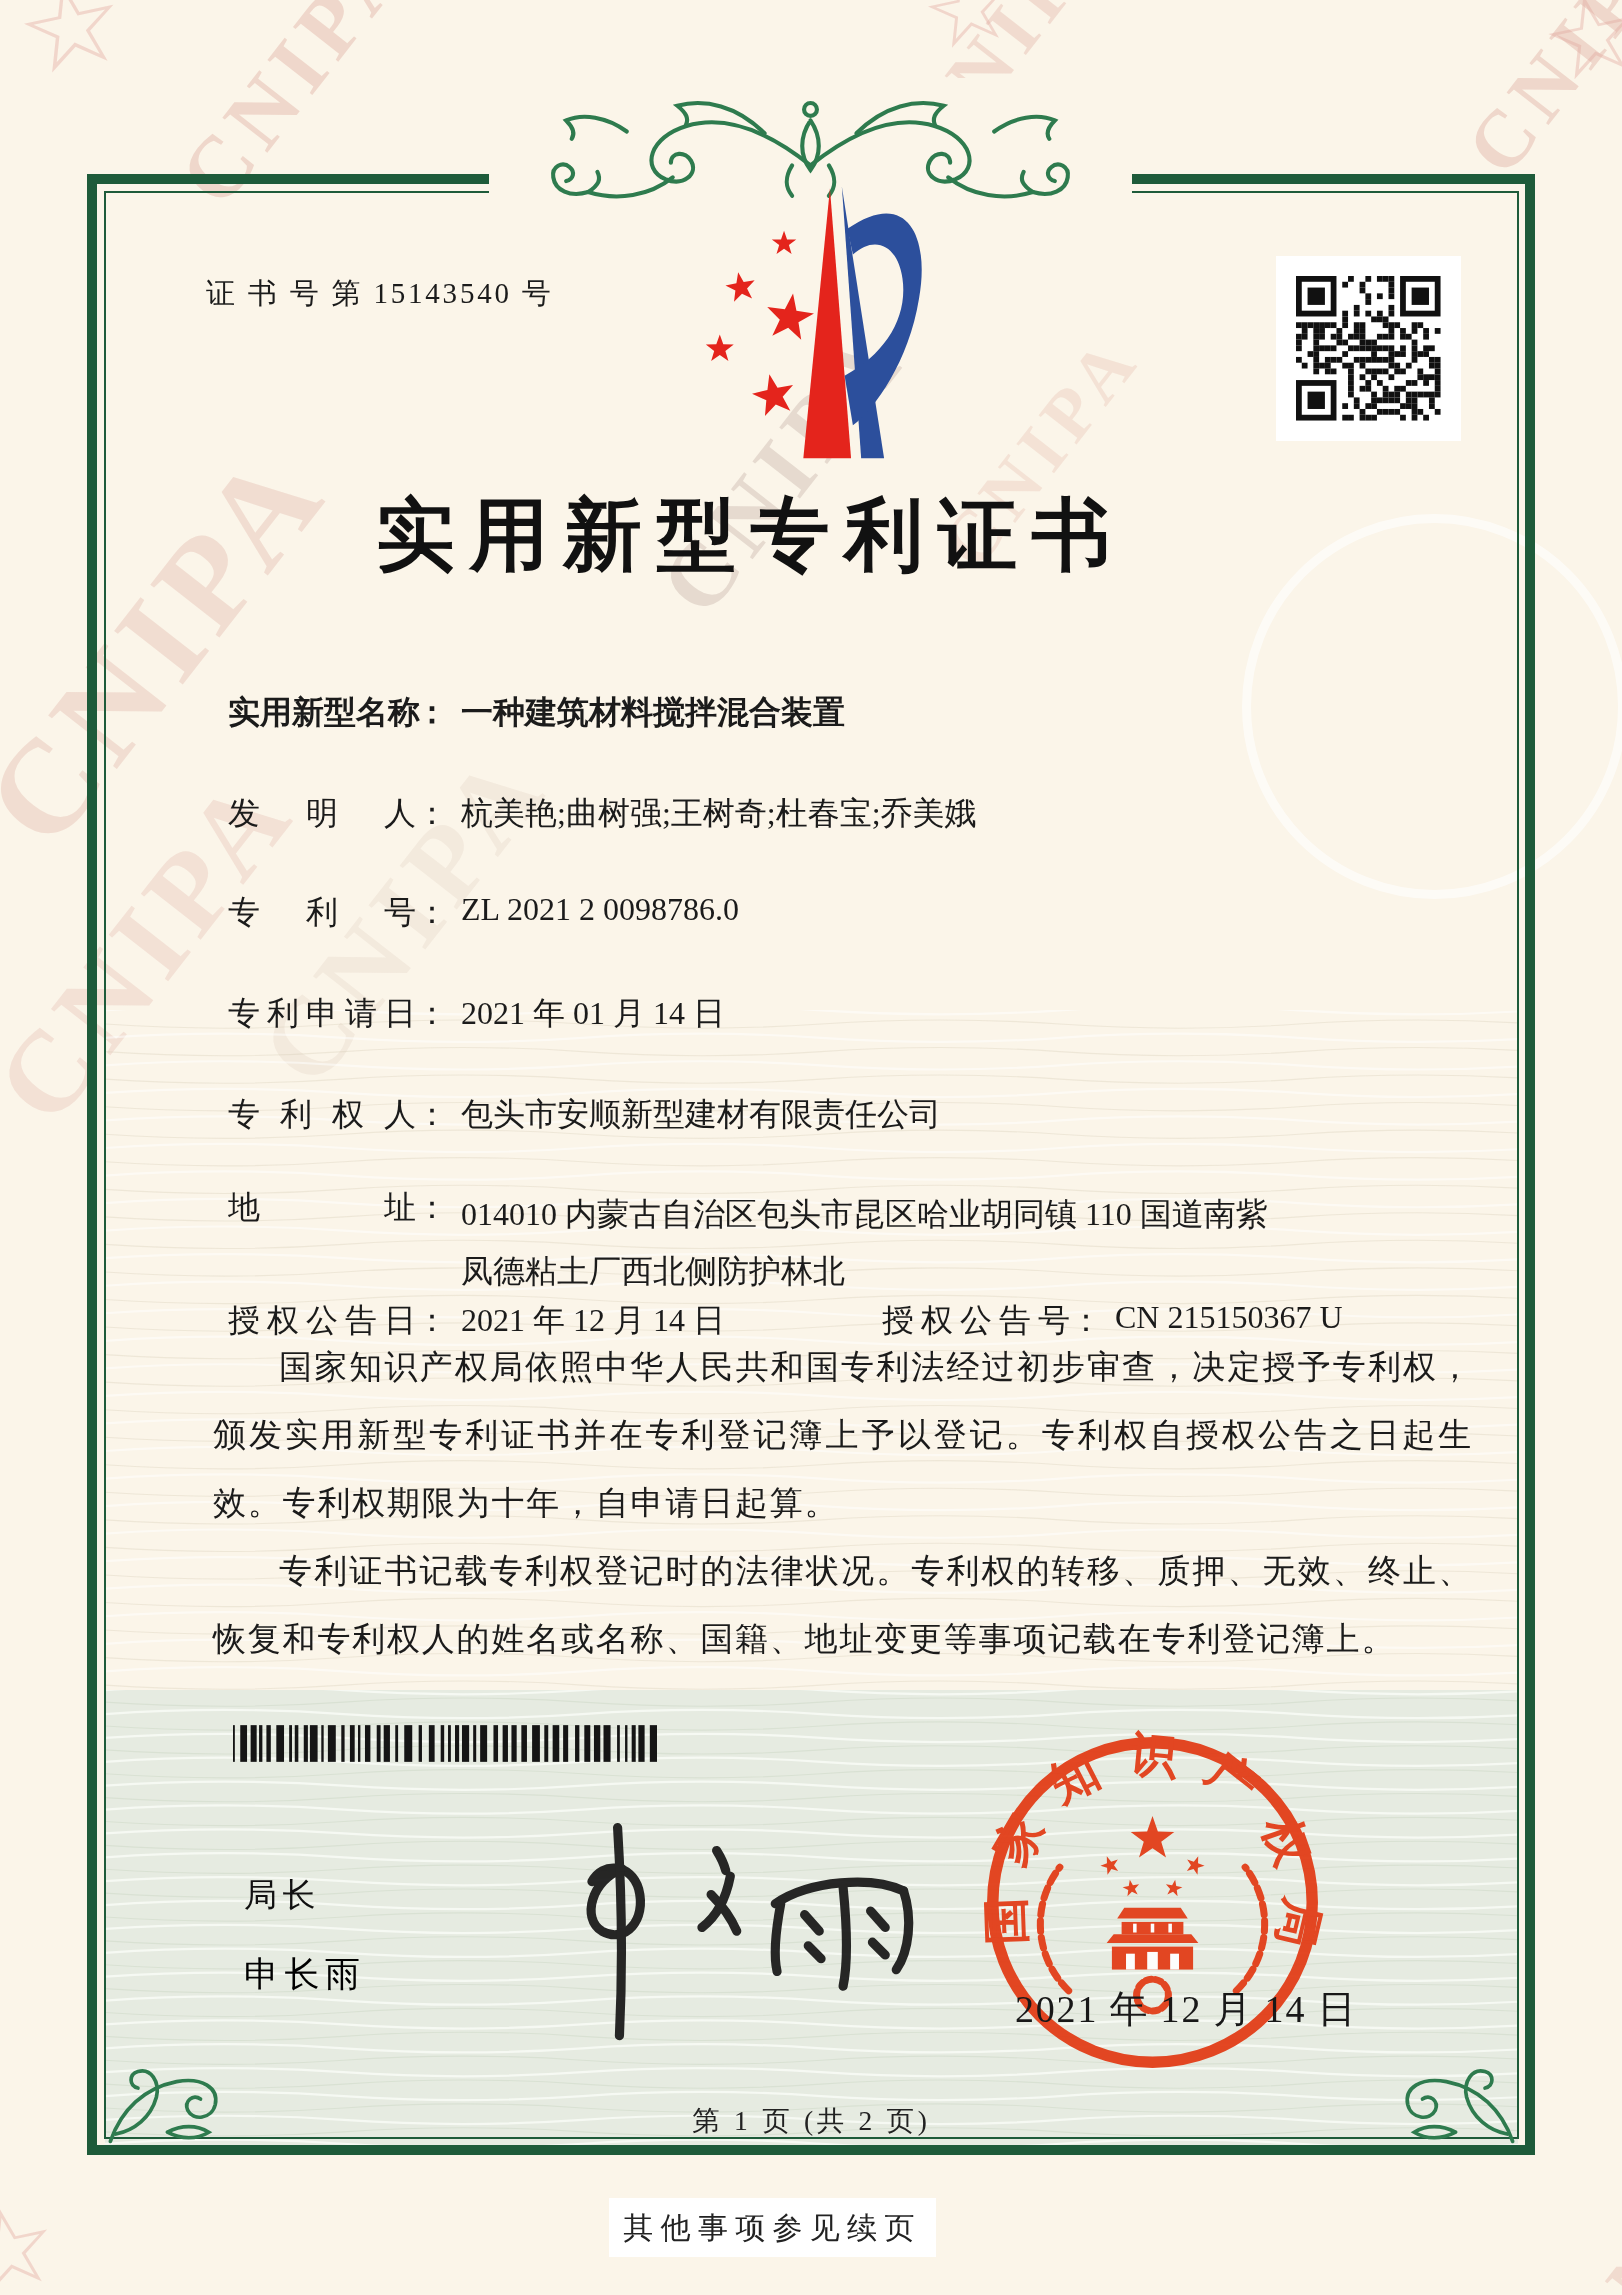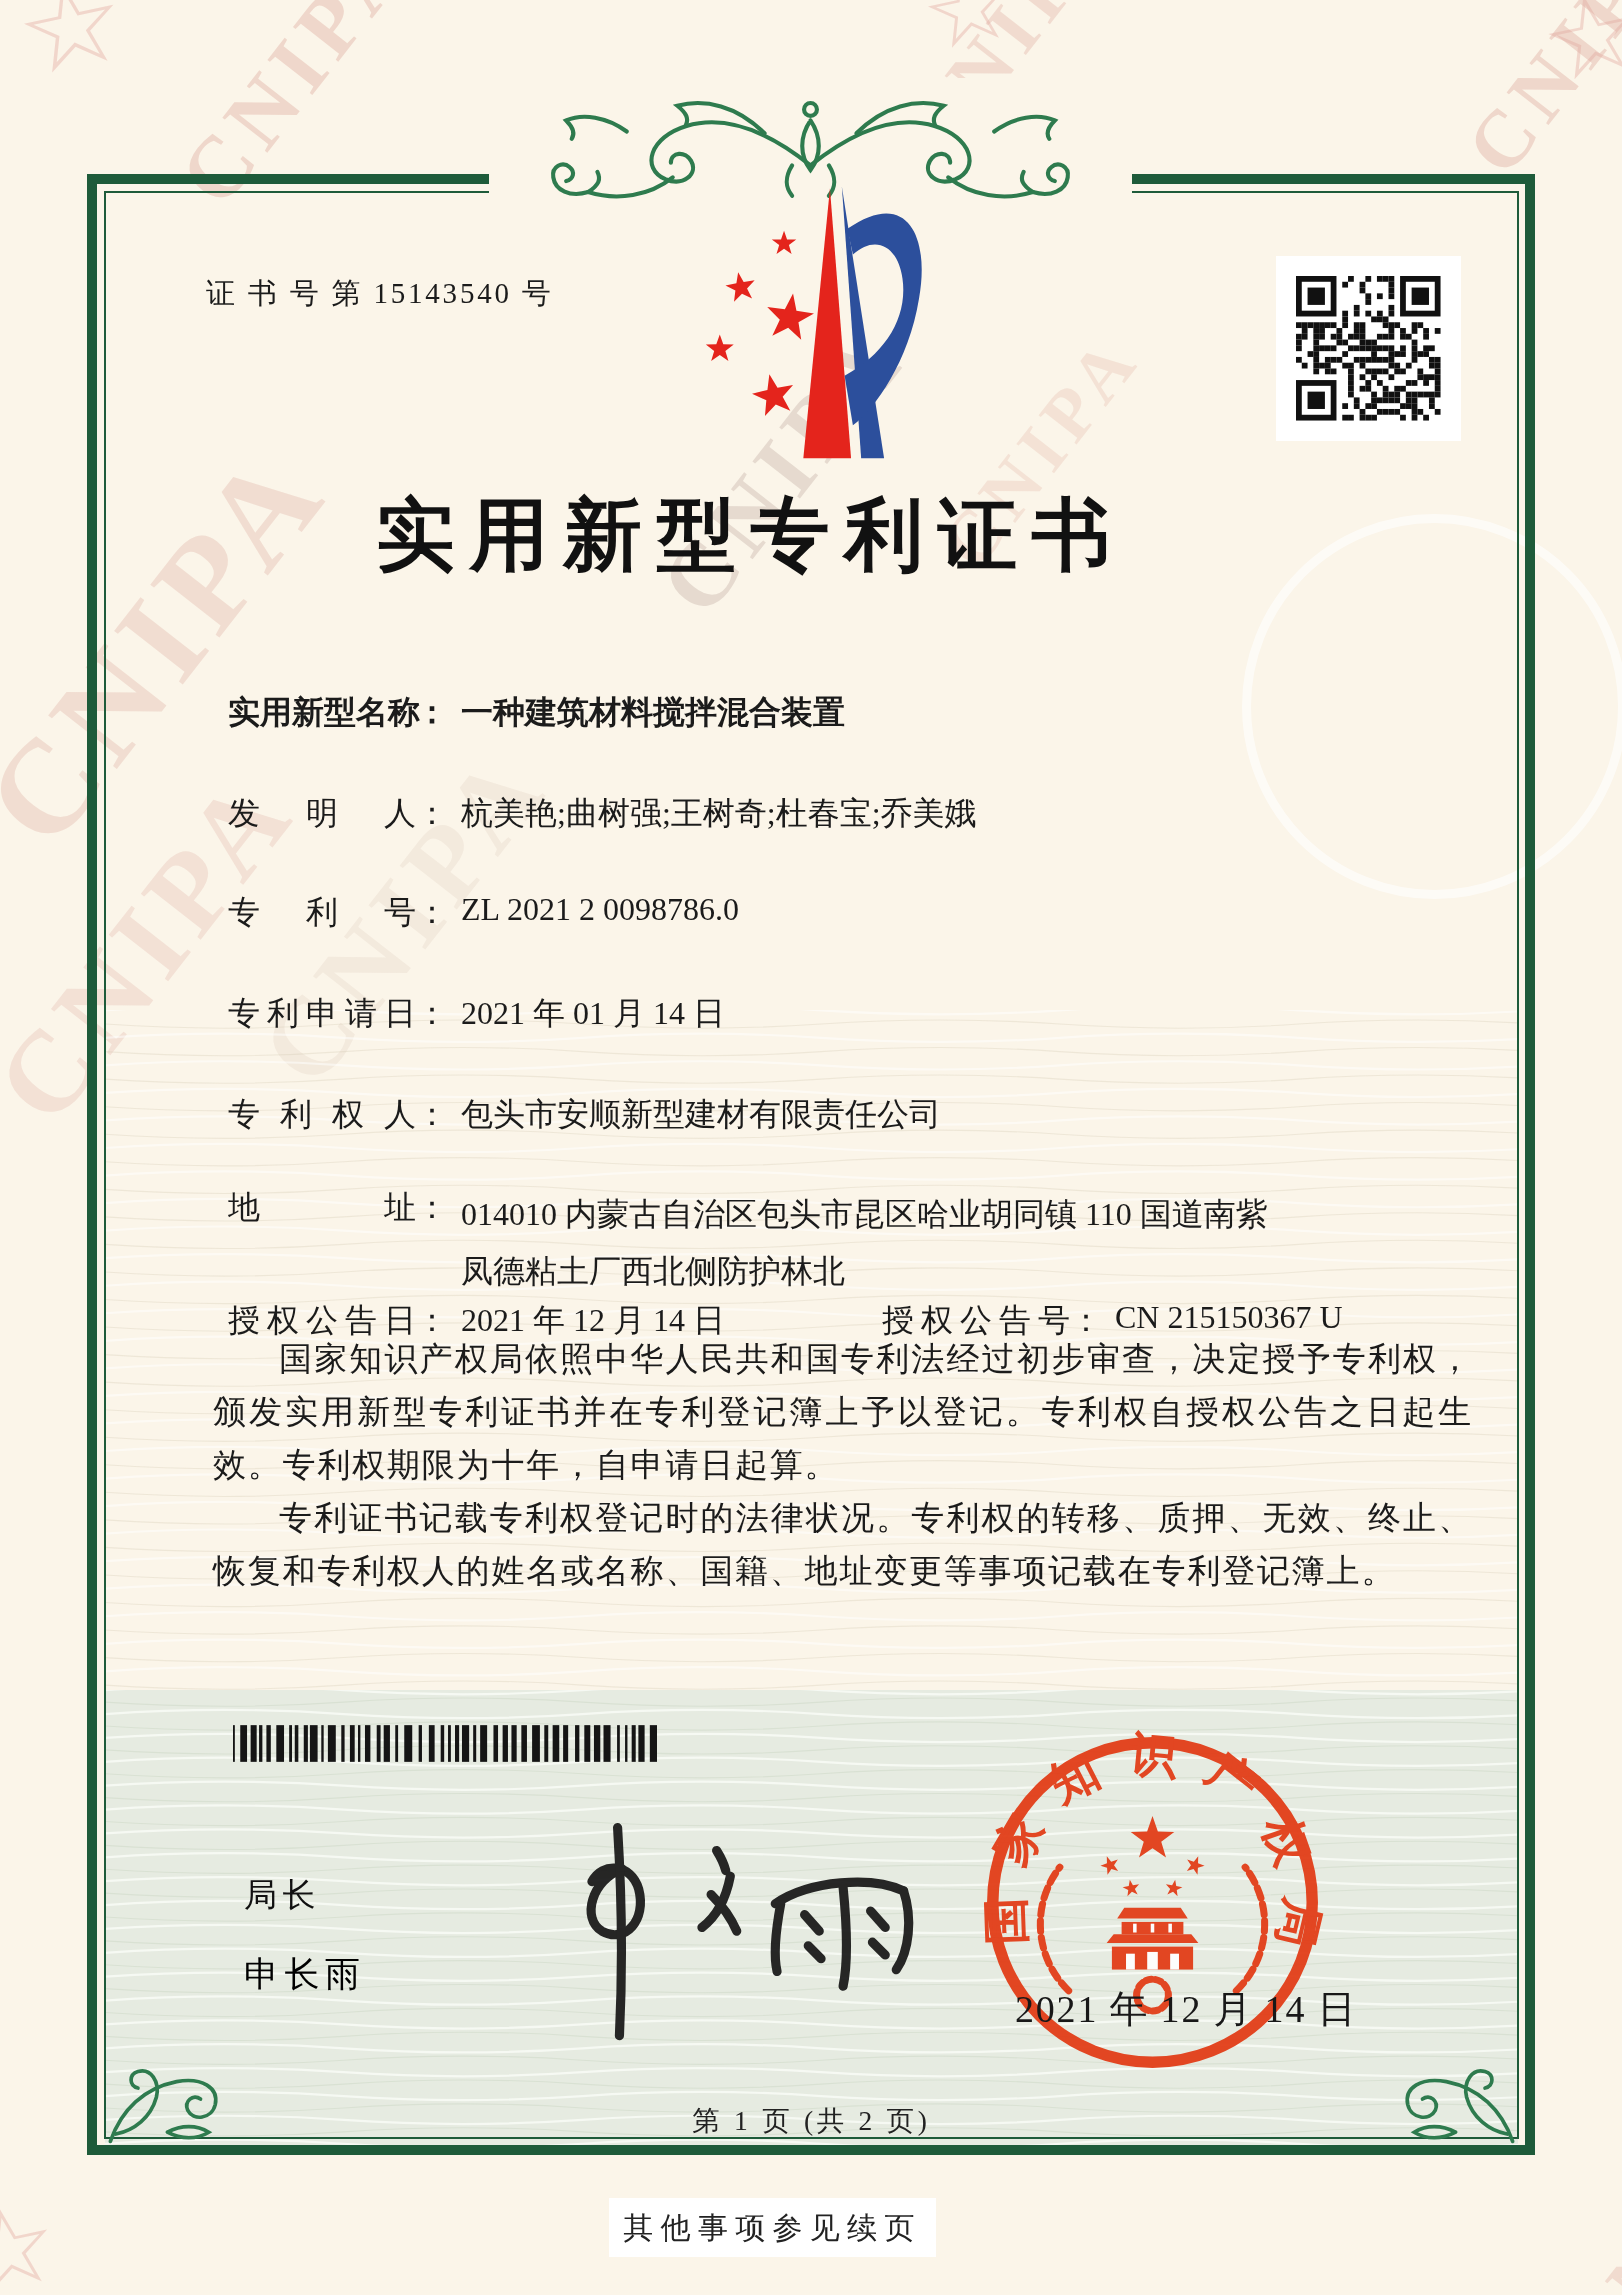--- a/index.html
+++ b/index.html
@@ -32,21 +32,21 @@
       font-size:79px;font-weight:bold;letter-spacing:14.7px;color:#111;}
   
   .frow{position:absolute;left:228px;font-size:32px;white-space:nowrap;}
   .flab{display:inline-block;vertical-align:top;}
   .jl{display:inline-block;width:188px;text-align:justify;text-align-last:justify;}
   .fval{display:inline-block;vertical-align:top;margin-left:13px;}
   .addr{line-height:57px;white-space:normal;width:992px;}
   .al{display:block;}
   .g2{position:absolute;left:654px;top:0;white-space:nowrap;}
   
-  .paras{position:absolute;left:213px;top:1333px;width:1260px;font-size:33px;line-height:53px;
+  .paras{position:absolute;left:213px;top:1333px;width:1260px;font-size:33px;line-height:68px;
       letter-spacing:1.8px;text-align:justify;}
   .paras p{margin:0;text-indent:2em;}
   
   .barcode{position:absolute;left:233px;top:1725px;}
   .officer-role{position:absolute;left:244px;top:1873px;font-size:33px;letter-spacing:5.5px;color:#111;}
   .officer-name{position:absolute;left:244px;top:1951px;font-size:35px;letter-spacing:5.5px;color:#000000;}
   .sig{position:absolute;left:507px;top:1823px;}
   .seal{position:absolute;left:976px;top:1726px;opacity:.93;}
   .seal-date{position:absolute;left:1015px;top:1984px;font-size:38px;letter-spacing:1.8px;color:#181818;}
   .page-info{position:absolute;left:0;top:2103px;width:1623px;text-align:center;

